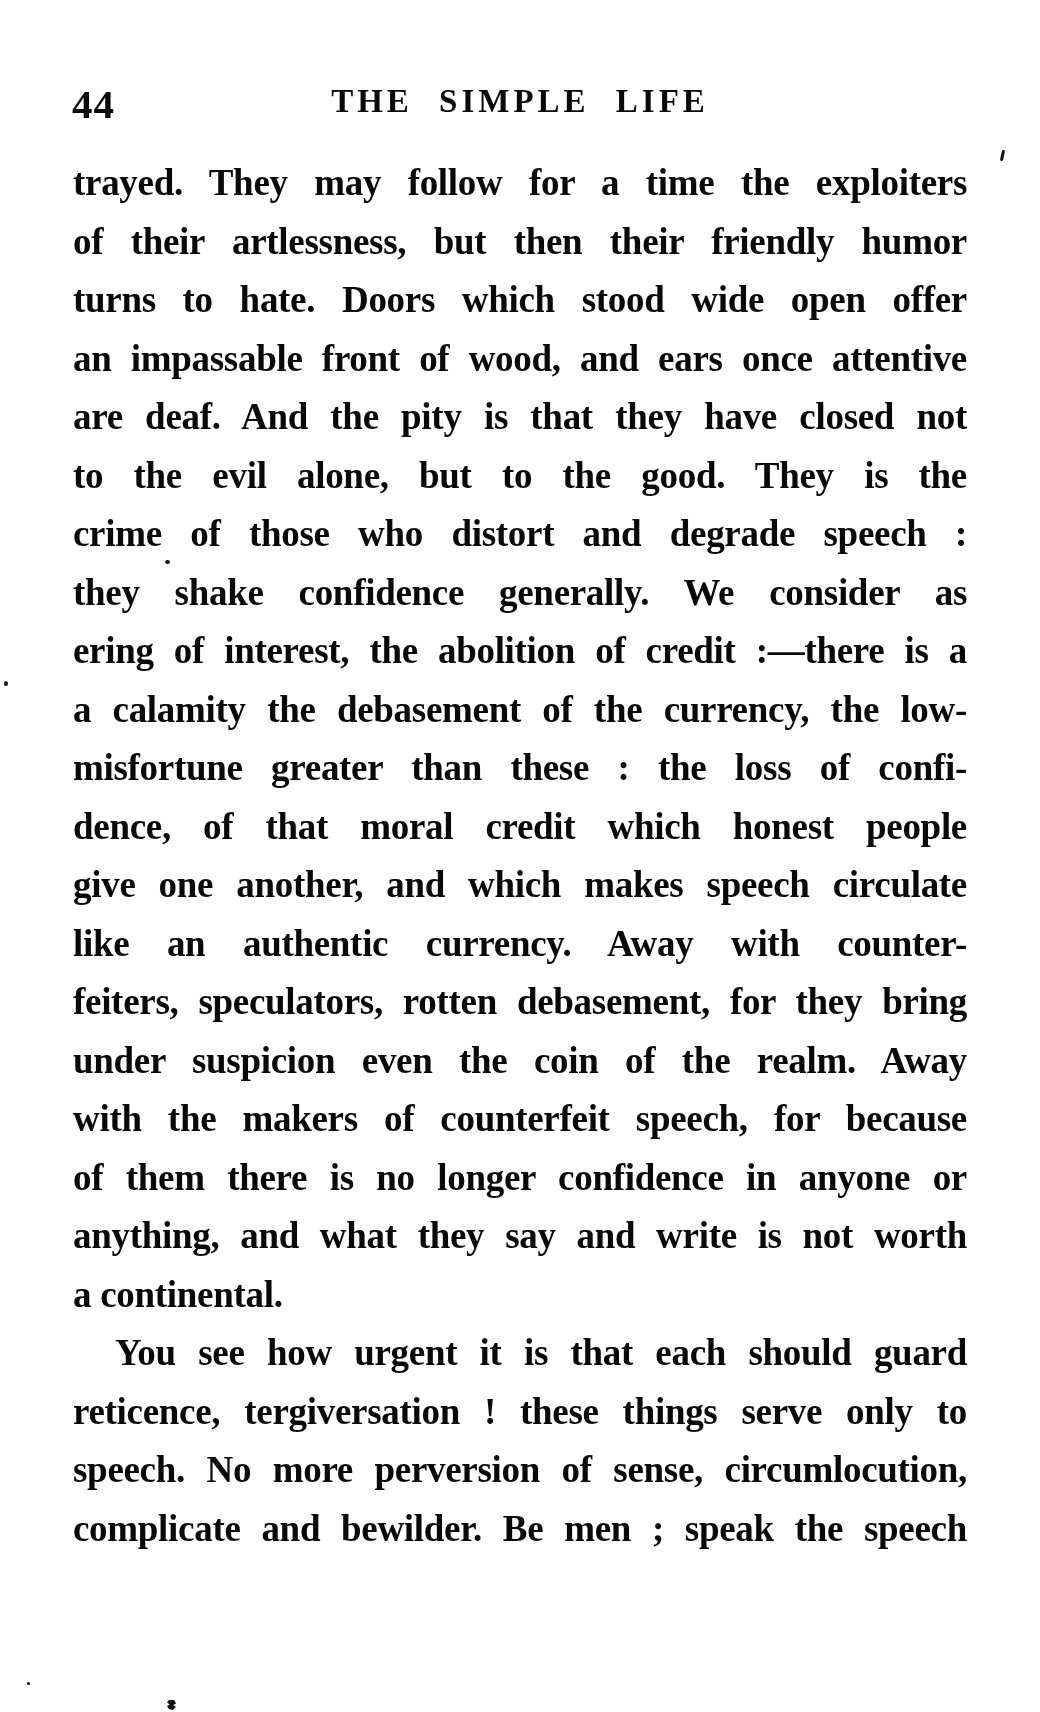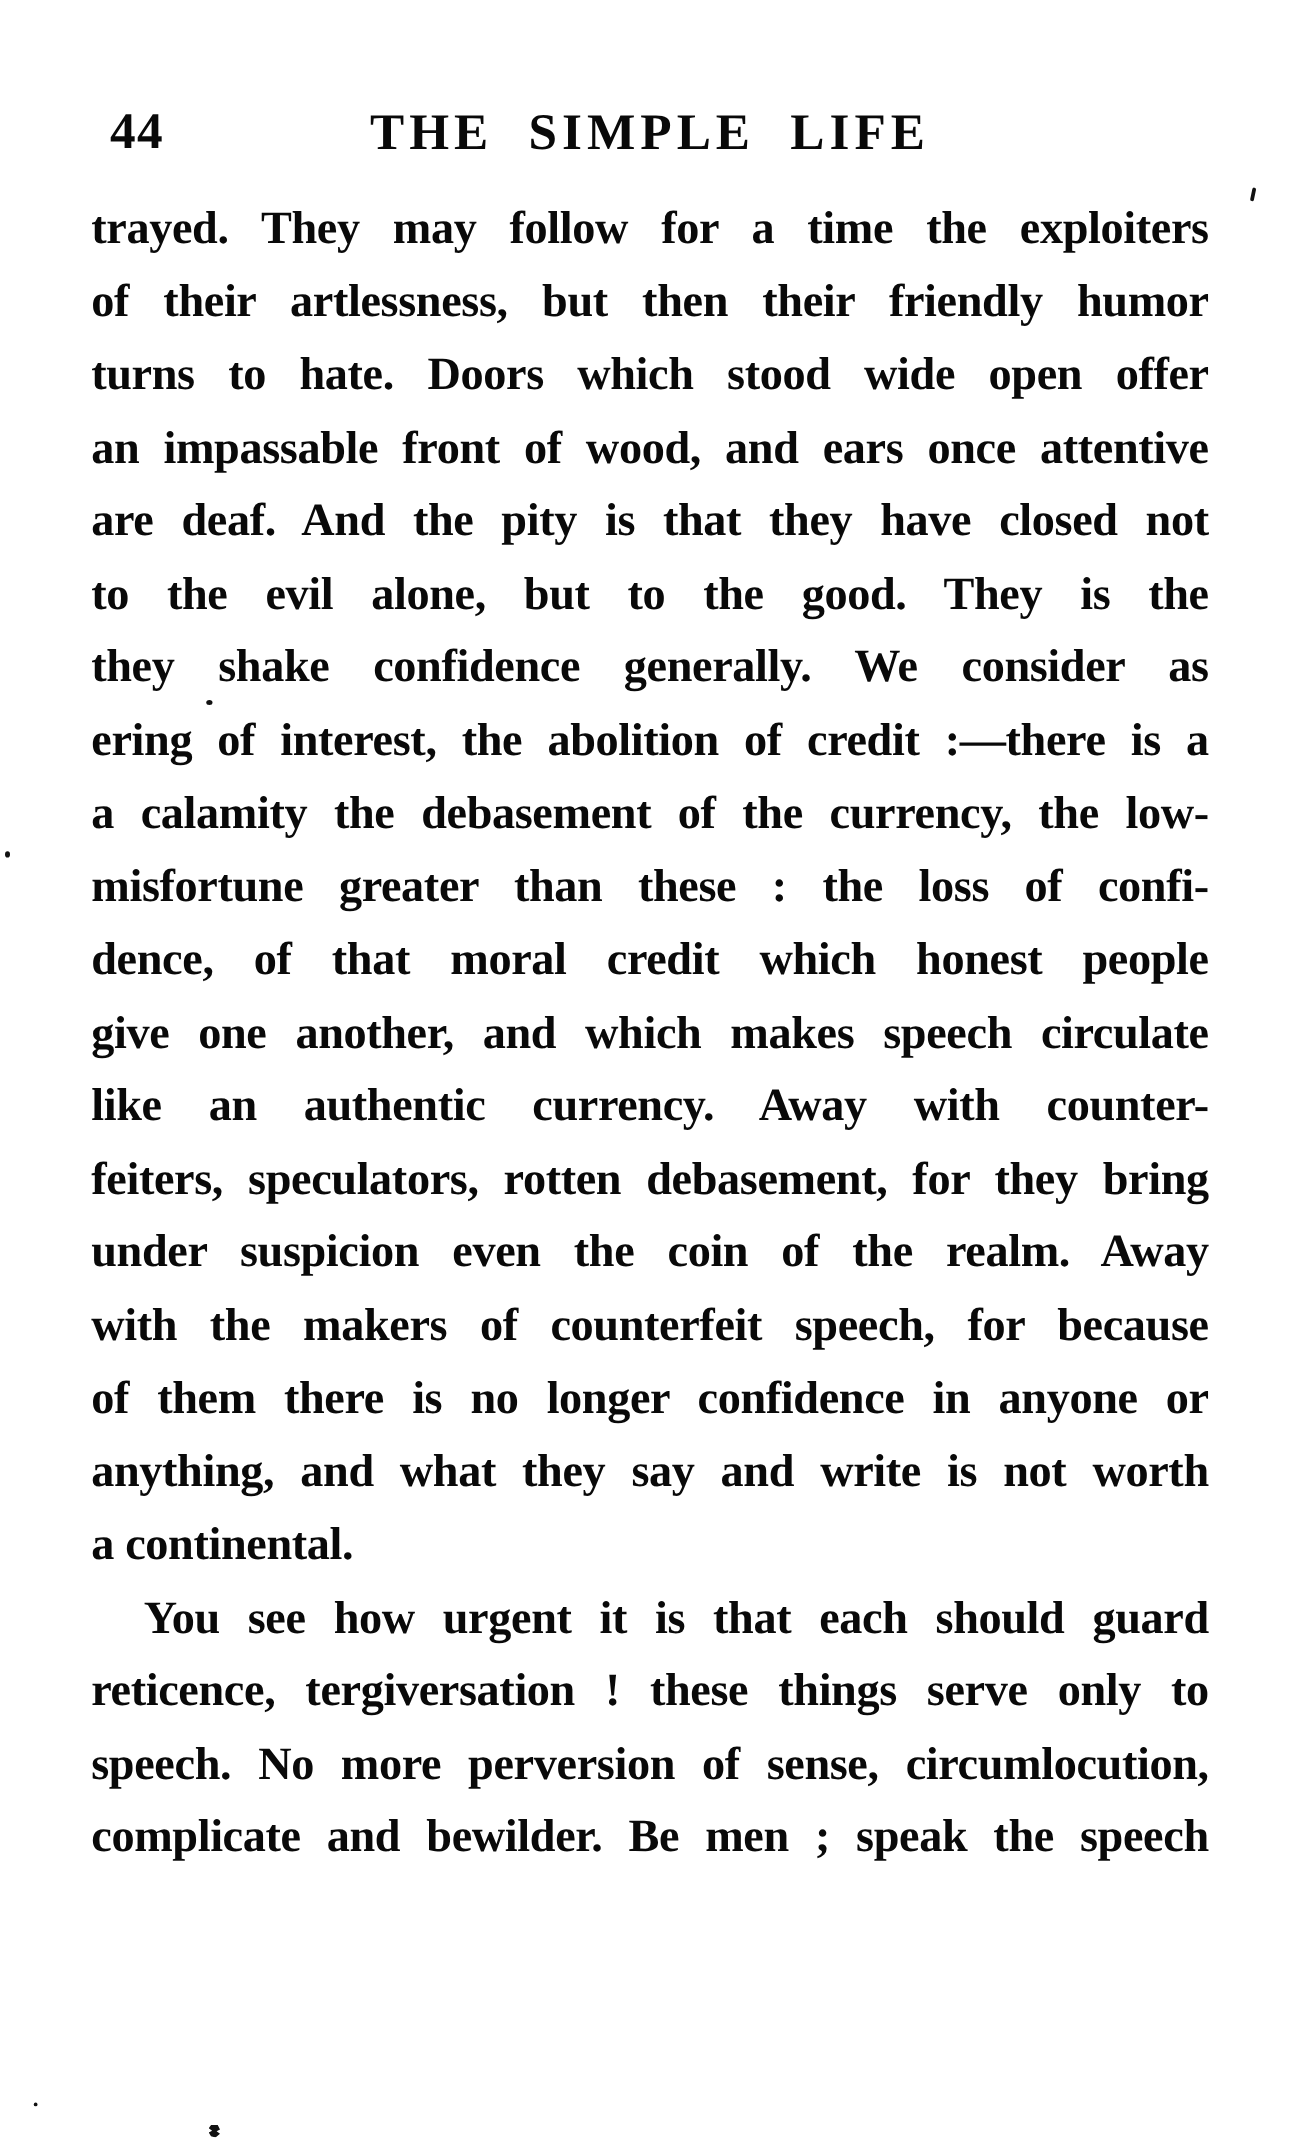--- a/index.html
+++ b/index.html
@@ -12,34 +12,34 @@
     width: 1040px;
     height: 1712px;
     background: #ffffff;
     overflow: hidden;
     font-family: "Liberation Serif", "DejaVu Serif", serif;
     color: #090909;
   }
   
   .page-number {
     position: absolute;
-    left: 88px;
+    left: 72px;
     top: 84px;
     font-size: 41px;
     font-weight: bold;
     letter-spacing: 1px;
     line-height: 1;
   }
   .running-title {
     position: absolute;
     left: 0;
     top: 85px;
     width: 100%;
     text-align: center;
-    font-size: 41px;
+    font-size: 33px;
     font-weight: bold;
     letter-spacing: 4px;
     word-spacing: 14px;
     line-height: 1;
     white-space: nowrap;
   }
   
   .body-text {
     position: absolute;
     left: 73px;
@@ -84,20 +84,21 @@
 
   <div class="running-title">THE SIMPLE LIFE</div>
 
   <div class="body-text">
     <div class="tline">trayed.  They may follow for a time the exploiters</div>
     <div class="tline">of their artlessness, but then their friendly humor</div>
     <div class="tline">turns to hate.  Doors which stood wide open offer</div>
     <div class="tline">an impassable front of wood, and ears once attentive</div>
     <div class="tline">are deaf.  And the pity is that they have closed not</div>
     <div class="tline">to the evil alone, but to the good.  They is the</div>
+    <div class="tline">crime of those who distort and degrade speech :</div>
     <div class="tline">they shake confidence generally.  We consider as</div>
     <div class="tline">ering of interest, the abolition of credit :—there is a</div>
     <div class="tline">a calamity the debasement of the currency, the low-</div>
     <div class="tline">misfortune greater than these : the loss of confi-</div>
     <div class="tline">dence, of that moral credit which honest people</div>
     <div class="tline">give one another, and which makes speech circulate</div>
     <div class="tline">like an authentic currency.  Away with counter-</div>
     <div class="tline">feiters, speculators, rotten debasement, for they bring</div>
     <div class="tline">under suspicion even the coin of the realm.  Away</div>
     <div class="tline">with the makers of counterfeit speech, for because</div>

